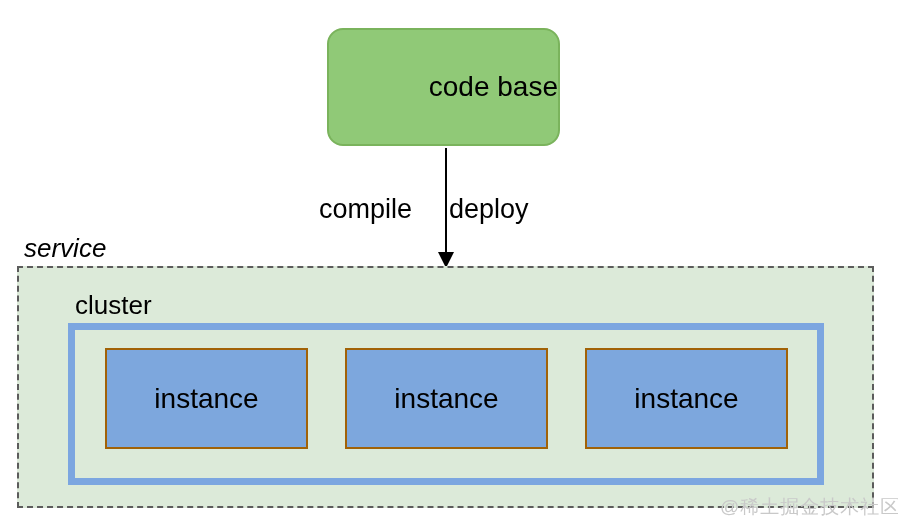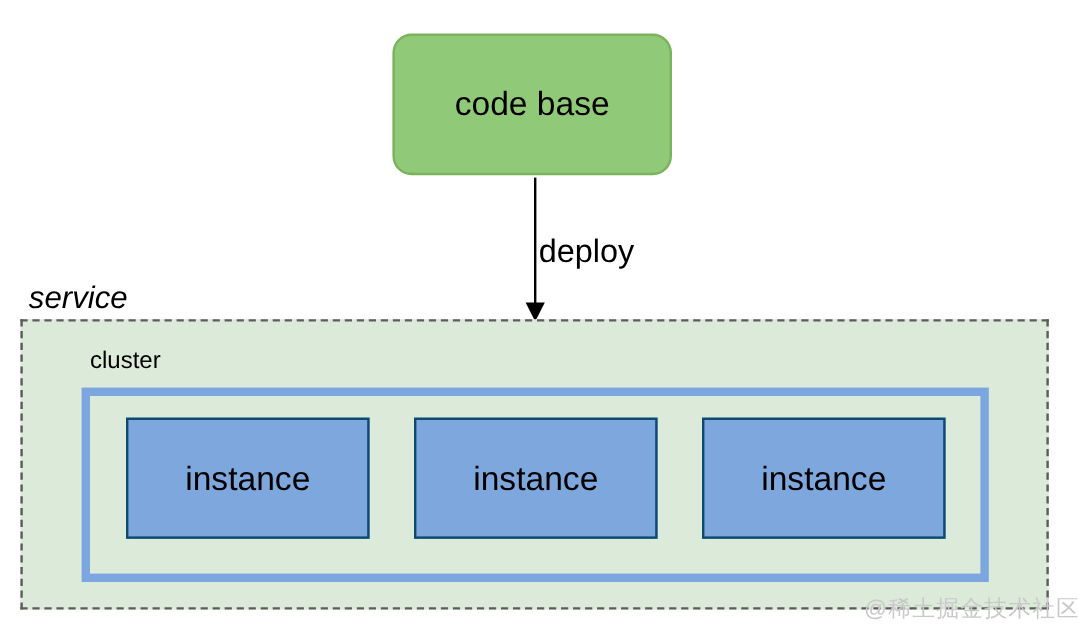--- a/index.html
+++ b/index.html
@@ -21,21 +21,21 @@
     position: absolute;
     left: 327px;
     top: 28px;
     width: 233px;
     height: 118px;
     background: #90c977;
     border: 2px solid #7ab35c;
     border-radius: 16px;
     display: flex;
     align-items: center;
-    justify-content: center;
+    justify-content: flex-end;
     font-size: 28px;
     color: #000000;
     box-sizing: border-box;
   }
 
   
   .arrow-line {
     position: absolute;
     left: 445px;
     top: 148px;
@@ -89,42 +89,42 @@
     background: #dcead9;
     border: 2px dashed #5c5c5c;
     box-sizing: border-box;
   }
 
   
   .cluster-label {
     position: absolute;
     left: 75px;
     top: 290px;
-    font-size: 20px;
+    font-size: 26px;
     color: #000000;
   }
   .cluster-box {
     position: absolute;
     left: 68px;
     top: 323px;
     width: 756px;
     height: 162px;
     border: 7px solid #7ca6e0;
     box-sizing: border-box;
     background: transparent;
   }
 
   
   .instance {
     position: absolute;
     top: 348px;
     width: 203px;
     height: 101px;
     background: #7da7dd;
-    border: 2px solid #0c4a6e;
+    border: 2px solid #a16207;
     display: flex;
     align-items: center;
     justify-content: center;
     font-size: 28px;
     color: #000000;
     box-sizing: border-box;
   }
   .instance.i0 { left: 105px; }
   .instance.i1 { left: 345px; }
   .instance.i2 { left: 585px; }
@@ -146,20 +146,21 @@
 
 <div class="stage">
 
   <div class="code-base">
     <span>code base</span>
   </div>
 
   <div class="arrow-line"></div>
   <div class="arrow-head"></div>
 
+  <span class="edge-label compile">compile</span>
   <span class="edge-label deploy">deploy</span>
 
   <span class="service-label">service</span>
   <div class="service-box"></div>
 
   <span class="cluster-label">cluster</span>
   <div class="cluster-box"></div>
 
   <div class="instance i0">
     <span>instance</span>

